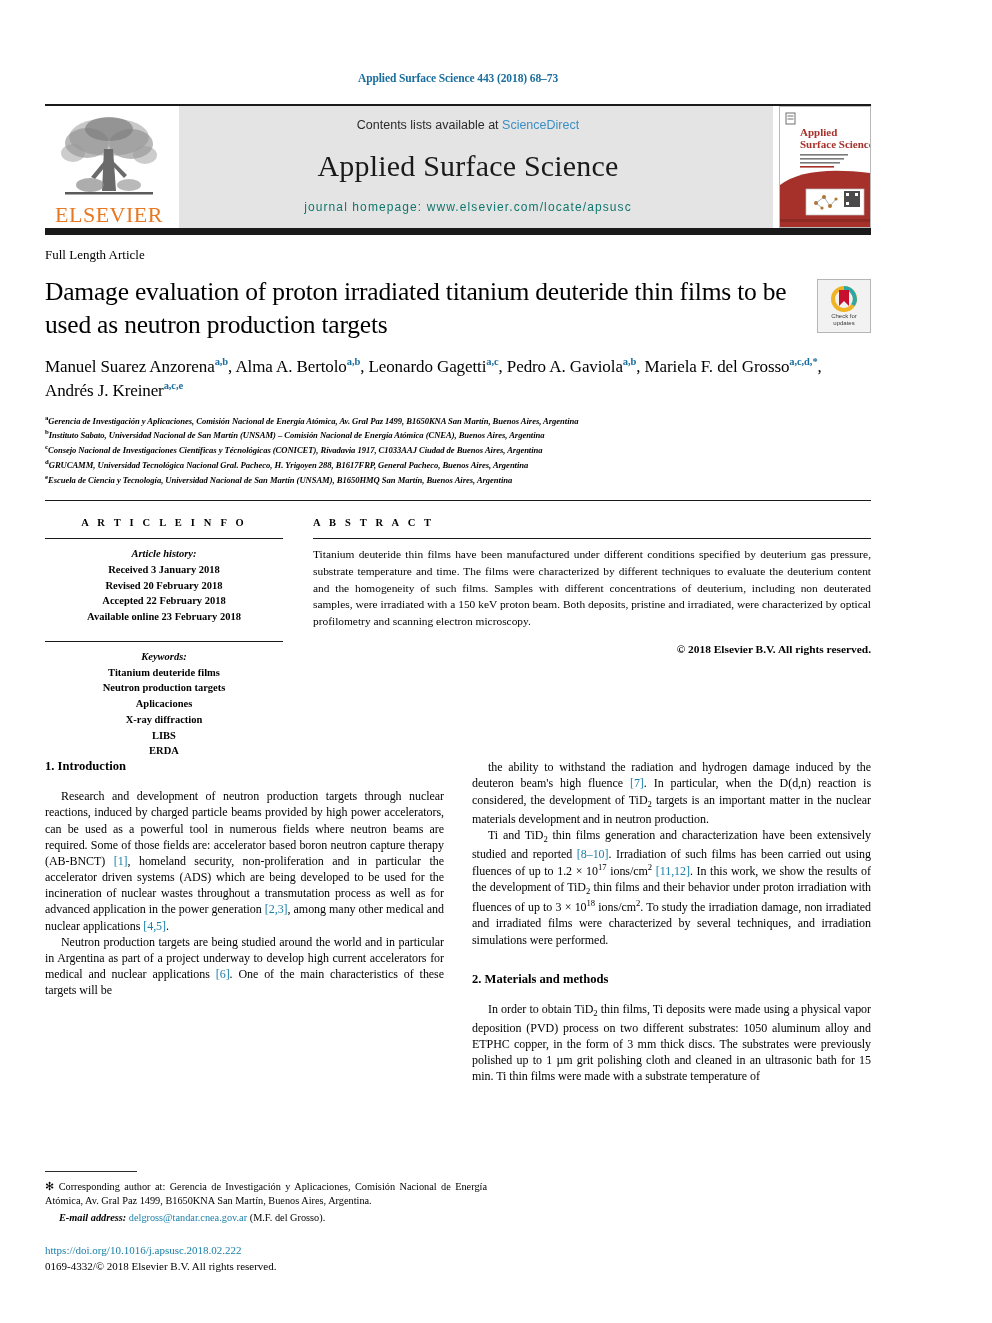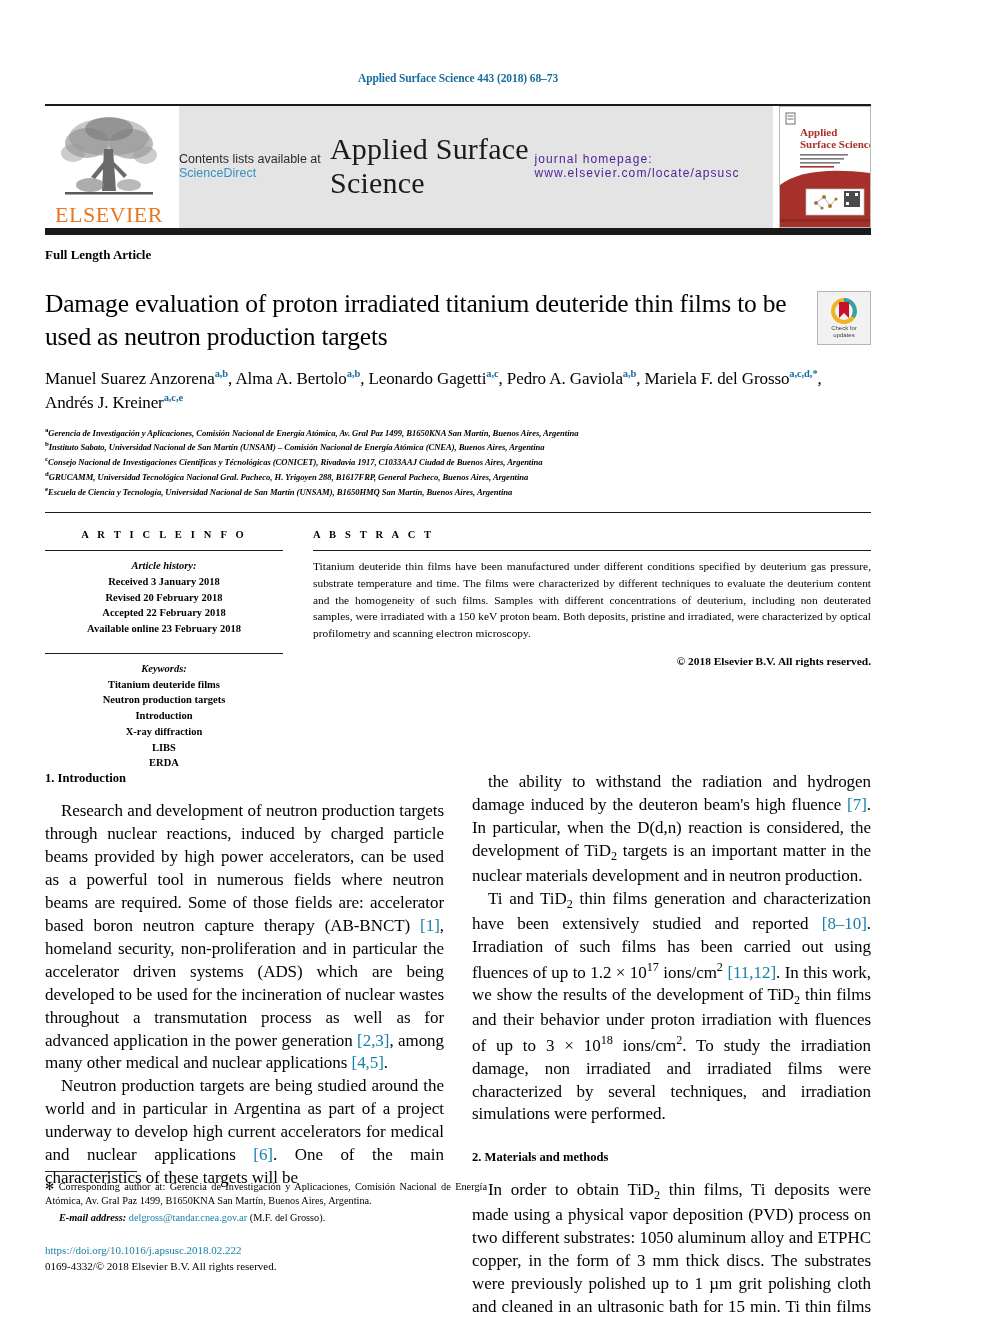--- a/index.html
+++ b/index.html
@@ -49,60 +49,60 @@
     color: #e87722;
     font-size: 22px;
     letter-spacing: 0.5px;
     line-height: 1;
     margin-top: 1px;
   }
   .masthead-center {
     flex: 1 1 auto;
     background: #e4e4e4;
     display: flex;
-    flex-direction: row;
+    flex-direction: column;
     justify-content: space-between;
     align-items: center;
     padding: 12px 16px 14px 0;
     margin: 0 6px;
   }
   .contents-line {
     font-family: "Liberation Sans", sans-serif;
     font-size: 12.5px;
     color: #2b2b2b;
   }
   .contents-line .sd-link { color: #3c8fc4; }
   .journal-title {
     font-family: "Liberation Serif", serif;
     font-size: 30px;
     color: #1a1a1a;
     letter-spacing: 0.2px;
   }
   .homepage-line {
     font-family: "Liberation Sans", sans-serif;
     font-size: 12px;
-    color: #4c1d95;
+    color: #0f766e;
     letter-spacing: 1.1px;
   }
   .cover-thumb {
     width: 92px;
     flex: 0 0 92px;
     border: 1px solid #b9b9b9;
     background: #fca5a5;
     position: relative;
     overflow: hidden;
   }
   .masthead-rule-bot { border-top: 7px solid #1a1a1a; }
 
   
   .article-type {
     font-size: 13px;
-    font-weight: bold;
+    font-weight: normal;
     margin-top: 12px;
-    margin-bottom: 24px;
+    margin-bottom: 12px;
   }
 
   
   .title-row { display: flex; align-items: flex-start; }
   .title-main {
     flex: 1 1 auto;
     font-size: 25.5px;
     line-height: 1.3;
     font-weight: normal;
     margin: 0;
@@ -188,21 +188,21 @@
   
   .body-area { display: flex; gap: 28px; justify-content: space-between; }
   .body-col { flex: 1 1 0; min-width: 0; position: relative; }
   .body-head {
     font-size: 12.6px;
     font-weight: bold;
     margin: 0 0 14px 0;
   }
   .body-head.spaced { margin-top: 24px; }
   .body-p {
-    font-size: 17px;
+    font-size: 12px;
     line-height: 1.35;
     text-align: justify;
     margin: 0;
     text-indent: 16px;
     letter-spacing: -0.05px;
   }
   .body-p + .body-p { text-indent: 16px; }
   .ref { color: #1a7fa8; }
   sub, sup { font-size: 0.72em; }
 
@@ -338,21 +338,21 @@
         <p>Revised 20 February 2018</p>
         <p>Accepted 22 February 2018</p>
         <p>Available online 23 February 2018</p>
       </div>
       <div class="kw-block">
         <div class="thin-rule"></div>
         <div class="info-group">
           <p class="lbl">Keywords:</p>
           <p>Titanium deuteride films</p>
           <p>Neutron production targets</p>
-          <p>Introduction</p>
+          <p>Aplicaciones</p>
           <p>X-ray diffraction</p>
           <p>LIBS</p>
           <p>ERDA</p>
         </div>
       </div>
     </div>
 
     <div class="col-abstract">
       <div class="sec-head">A B S T R A C T</div>
       <div class="thin-rule"></div>

